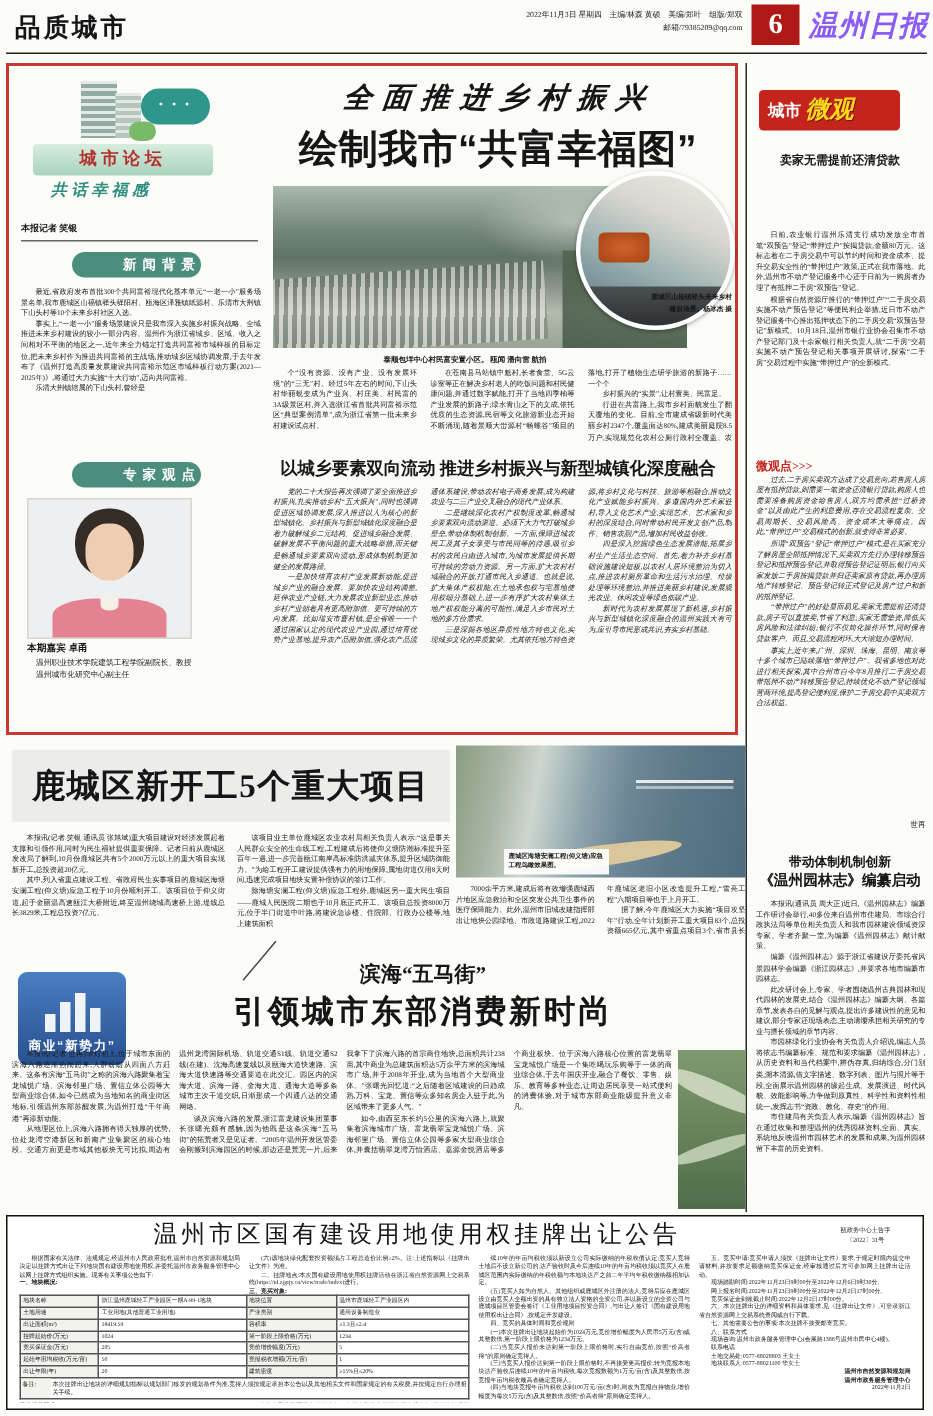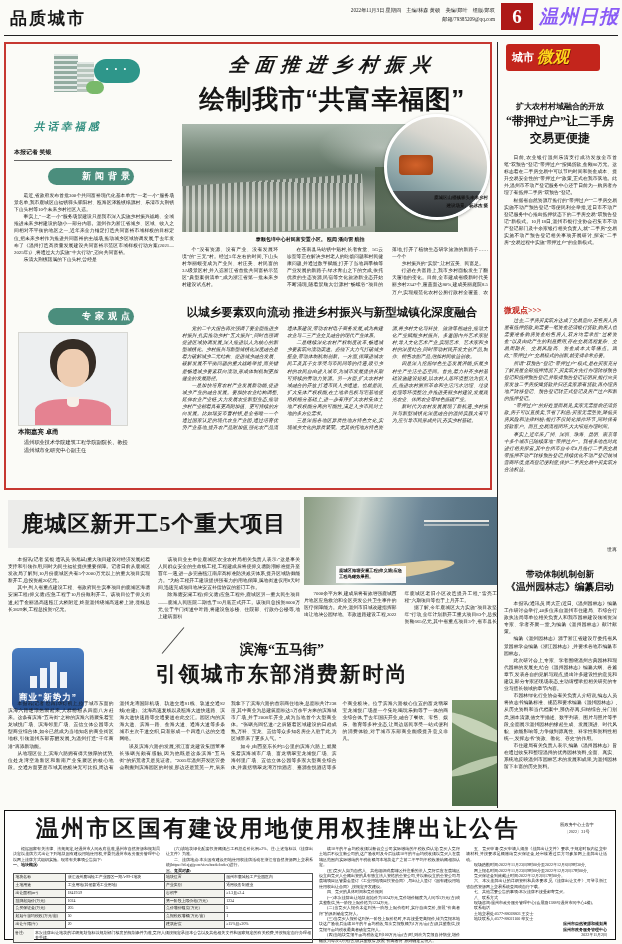--- a/index.html
+++ b/index.html
@@ -39,20 +39,21 @@
   <div class="a it" style="left:539px;top:4px;font-size:19px;font-weight:900;color:#8b5cf6;letter-spacing:1px">温州日报</div>
   <div class="a" style="left:4px;top:35px;width:614px;border-top:1.2px solid #222"></div>
 
   <div class="a" style="left:4px;top:42px;width:488px;height:448px;border:2.5px solid #c63831;box-sizing:border-box">
 
     <div class="a" style="left:12px;top:10px;width:140px;height:88px">
       <div class="a" style="left:36px;top:0;width:24px;height:38px;background:#93aca1 repeating-linear-gradient(180deg,rgba(255,255,255,.75) 0 2px,transparent 2px 5px)"></div>
       <div class="a" style="left:59px;top:8px;width:17px;height:30px;background:#b7c6bd repeating-linear-gradient(180deg,rgba(255,255,255,.6) 0 2px,transparent 2px 5px)"></div>
       <div class="a ctr" style="left:76px;top:5px;width:46px;height:24px;background:#2e968a;border-radius:12px;color:#fff;font-size:8px;line-height:22px;letter-spacing:2px">• • •</div>
       <div class="a" style="left:68px;top:27px;width:18px;height:13px;background:#79b96a;border-radius:7px"></div>
+      <div class="a ctr sans" style="left:4px;top:42px;width:120px;height:21px;background:linear-gradient(180deg,#d7ecdf,#a9d3bd);border-radius:3px;color:#b5302b;font-weight:900;font-size:11.5px;line-height:21px;letter-spacing:3px">城市论坛</div>
       <div class="a it" style="left:16px;top:66px;font-size:10.5px;color:#2e8d7e;letter-spacing:3px;font-weight:bold">共话幸福感</div>
     </div>
 
     <div class="a" style="left:8px;top:104px;width:158px;font-size:6px;font-weight:bold;border-bottom:0.5px solid #666;padding-bottom:3px">本报记者 笑银</div>
 
     <div class="a btn" style="left:42px;top:124px;width:86px;height:17px">新闻背景</div>
 
     <div class="a bt ovh" style="left:8px;top:148px;width:160px;height:112px">
         <p>最近,省政府发布首批300个共同富裕现代化基本单元“一老一小”服务场景名单,我市鹿城区山福镇驿头驿阳村、瓯海区泽雅镇纸源村、乐清市大荆镇下山头村等10个未来乡村社区入选。</p>
         <p>事实上,“一老一小”服务场景建设只是我市深入实施乡村振兴战略、全域推进未来乡村建设的较小一部分内容。温州作为浙江省城乡、区域、收入之间相对不平衡的地区之一,近年来全力锚定打造共同富裕市域样板的目标定位,把未来乡村作为推进共同富裕的主战场,推动城乡区域协调发展,于去年发布了《温州打造高质量发展建设共同富裕示范区市域样板行动方案(2021—2025年)》,将通过大力实施“十大行动”,迈向共同富裕。</p>
@@ -105,30 +106,26 @@
         <p>一是加快培育农村产业发展新动能,促进城乡产业的融合发展。要加快农业结构调整,延伸农业产业链,大力发展农业新型业态,推动乡村产业朝着具有更高附加值、更可持续的方向发展。比如瑞安市曹村镇,是全省唯一一个通过国家认定的现代农业产业园,通过培育优势产业基地,提升农产品附加值,强化农产品流通体系建设,带动农村电子商务发展,成为构建农业与二三产业交叉融合的现代产业体系。</p>
         <p>二是继续深化农村产权制度改革,畅通城乡要素双向流动渠道。必须下大力气打破城乡壁垒,带动体制机制创新。一方面,保障进城农民工及其子女享受与市民同等的待遇,吸引乡村的农民自由进入城市,为城市发展提供长期可持续的劳动力资源。另一方面,扩大农村村域融合的开放,打通市民入乡通道。也就是说,扩大集体产权权能,在土地承包权与宅基地使用权细分基础上,进一步有序扩大农村集体土地产权权能分离的可能性,满足入乡市民对土地的多方位需求。</p>
         <p>三是深掘各地区异质性地方特色文化,实现城乡文化的异质繁荣。尤其依托地方特色资源,将乡村文化与科技、旅游等相融合,推动文化产业赋能乡村振兴。多邀国内外艺术家驻村,导入文化艺术产业,实现艺术、艺术家和乡村的深度结合,同时带动村民开发文创产品,制作、销售农副产品,增加村民收益创收。</p>
         <p>四是深入挖掘绿色生态发展潜能,拓展乡村生产生活生态空间。首先,着力补齐乡村基础设施建设短板,以农村人居环境整治为切入点,推进农村厕所革命和生活污水治理、垃圾处理等环境整治,并推进美丽乡村建设,发展观光农业、休闲农业等绿色低碳产业。</p>
         <p>新时代为农村发展展现了新机遇,乡村振兴与新型城镇化深度融合的温州实践大有可为,应引导市民形成共识,夯实乡村基础。</p>
       </div>
   </div>
 
   <div class="a rulev" style="left:497px;top:42px;height:766px"></div>
 
-  <div class="a" style="left:506px;top:44px;width:94px;height:27px;background:#c3251c;border-radius:3px;display:flex;align-items:center;padding:0 6px;box-sizing:border-box">
+  <div class="a" style="left:506px;top:60px;width:94px;height:27px;background:#c3251c;border-radius:3px;display:flex;align-items:center;padding:0 6px;box-sizing:border-box">
     <span class="sans" style="color:#fff;font-weight:bold;font-size:11px">城市</span>
     <span class="it" style="color:#ffd71c;font-weight:900;font-size:16px;margin-left:3px;text-shadow:.5px .5px #70100a">微观</span>
   </div>
 
-  <div class="a ctr" style="left:502px;top:101px;width:116px;font-size:8px;font-weight:bold">扩大农村村域融合的开放</div>
-  <div class="a ctr" style="left:500px;top:113px;width:120px;font-size:12px;font-weight:900;line-height:1.45">
-    <div>“带押过户”让二手房</div>
-    <div>交易更便捷</div>
-  </div>
+  <div class="a ctr" style="left:502px;top:101px;width:116px;font-size:8px;font-weight:bold">卖家无需提前还清贷款</div>
   <div class="a bt ovh" style="left:504px;top:154px;width:113px;height:148px">
       <p>日前,农业银行温州乐清支行成功发放全市首笔“双预告”登记“带押过户”按揭贷款,金额80万元。这标志着在二手房交易中可以节约时间和资金成本、提升交易安全性的“带押过户”政策,正式在我市落地。此外,温州市不动产登记服务中心还于日前为一购房者办理了有抵押二手房“双预告”登记。</p>
       <p>根据省自然资源厅推行的“带押过户”“二手房交易实施不动产预告登记”等便民利企举措,近日市不动产登记服务中心推出抵押状态下的二手房交易“双预告登记”新模式。10月18日,温州市银行业协会召集市不动产登记部门及十余家银行相关负责人,就“二手房”交易实施不动产预告登记相关事项开展研讨,探索“二手房”交易过程中实施“带押过户”的全新模式。</p>
     </div>
 
   <div class="a" style="left:504px;top:305px;font-size:8px;font-weight:900;color:#c3251c">微观点&gt;&gt;&gt;</div>
   <div class="a bt it ovh" style="left:504px;top:317px;width:113px;height:226px">
       <p>过去,二手房买卖双方达成了交易意向,若售房人房屋有抵押贷款,则需要一笔资金还清银行贷款,购房人也需要准备购房资金给售房人,双方均需承担“过桥资金”以及由此产生的利息费用,存在交易流程复杂、交易周期长、交易风险高、资金成本大等痛点。因此,“带押过户”交易模式的创新,就变得非常必要。</p>
       <p>所谓“双预告”登记“带押过户”模式,是在买家充分了解房屋全部抵押情况下,买卖双方先行办理转移预告登记和抵押预告登记,并取得预告登记证明后,银行向买家发放二手房按揭贷款并归还卖家原有贷款,再办理房地产转移登记、预告登记转正式登记及房产过户和新的抵押登记。</p>
       <p>“带押过户”的好处显而易见,卖家无需提前还清贷款,房子可以直接卖,节省了利息;买家无需垫资,降低买房风险和法律纠纷;银行不仅简化操作环节,同时保有贷款客户。而且,交易流程闭环,大大缩短办理时间。</p>
@@ -188,21 +185,21 @@
       <p>如今,由西至东长约5公里的滨海六路上,就聚集着滨海城市广场、富龙翡翠宝龙城悦广场、滨海邻里广场、置信立体公园等多家大型商业综合体,并囊括翡翠龙湾万怡酒店、嘉源金悦酒店等多个商业板块。位于滨海六路核心位置的富龙翡翠宝龙城悦广场是一个集吃喝玩乐购等于一体的商业综合体,于去年国庆开业,融合了餐饮、零售、娱乐、教育等多种业态,让周边居民享受一站式便利的消费体验,对于城市东部商业能级提升意义非凡。</p>
     </div>
 
   <div class="a" style="left:452px;top:700px;width:45px;height:106px;overflow:hidden;background:linear-gradient(180deg,#7e9a6f,#4f6d49)">
     <div class="a" style="left:-10px;top:20%;width:70px;height:14px;background:#c6d3b8;border-radius:50%;transform:rotate(24deg)"></div>
     <div class="a" style="left:-6px;top:58%;width:60px;height:10px;background:#b9c9ab;border-radius:50%;transform:rotate(-18deg)"></div>
   </div>
 
   <div class="a" style="left:4px;top:810px;width:612px;height:130px;border:1.5px solid #111;box-sizing:border-box;background:#fff">
     <div style="display:flex;align-items:center;padding:2px 6px 1px">
-      <div class="ctr" style="flex:1;font-size:23px;letter-spacing:2.5px;font-weight:700">温州市区国有建设用地使用权挂牌出让公告</div>
+      <div class="ctr" style="flex:1;font-size:16px;letter-spacing:2.5px;font-weight:400">温州市区国有建设用地使用权挂牌出让公告</div>
       <div class="ctr" style="width:64px;font-size:4.2px;line-height:1.6">
         <div>瓯政务中心土告字</div>
         <div>〔2022〕31号</div>
       </div>
     </div>
     <div style="display:flex;gap:6px;padding:1px 8px 3px;height:96px;overflow:hidden">
       <div style="width:300px;flex:none">
         <div style="display:flex;gap:6px">
           <div class="nt4" style="width:147px">
             <p>根据国家有关法律、法规规定,经温州市人民政府批准,温州市自然资源和规划局决定以挂牌方式出让下列地块国有建设用地使用权,并委托温州市政务服务管理中心以网上挂牌方式组织实施。现将有关事项公告如下:</p>

